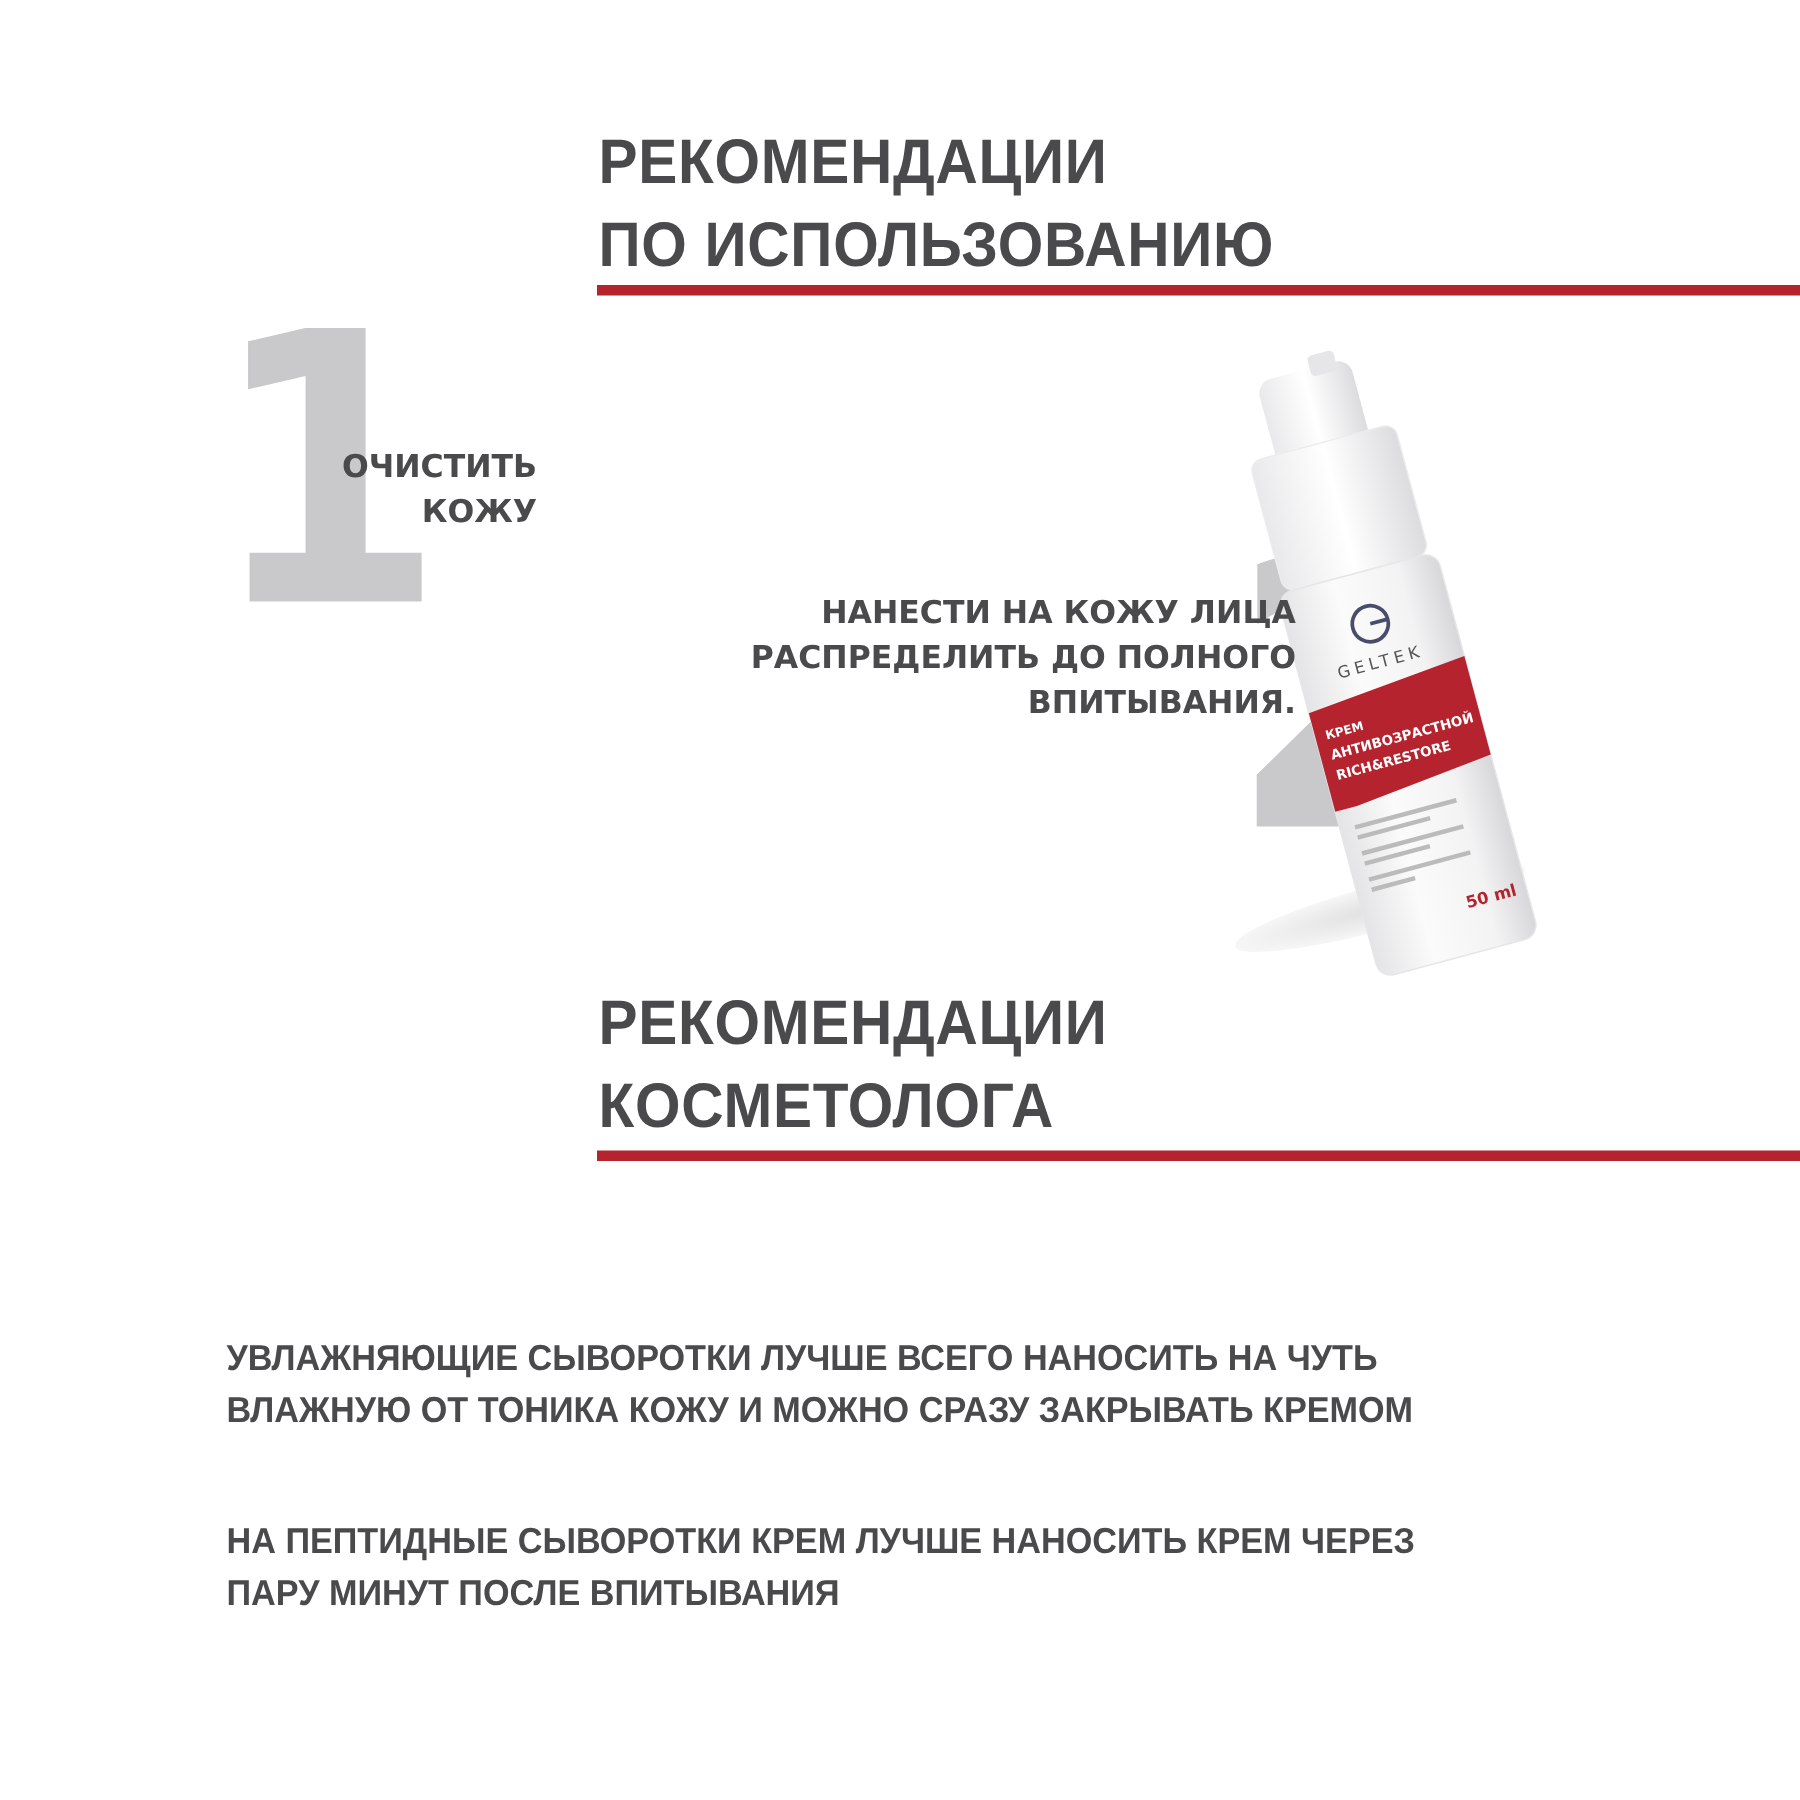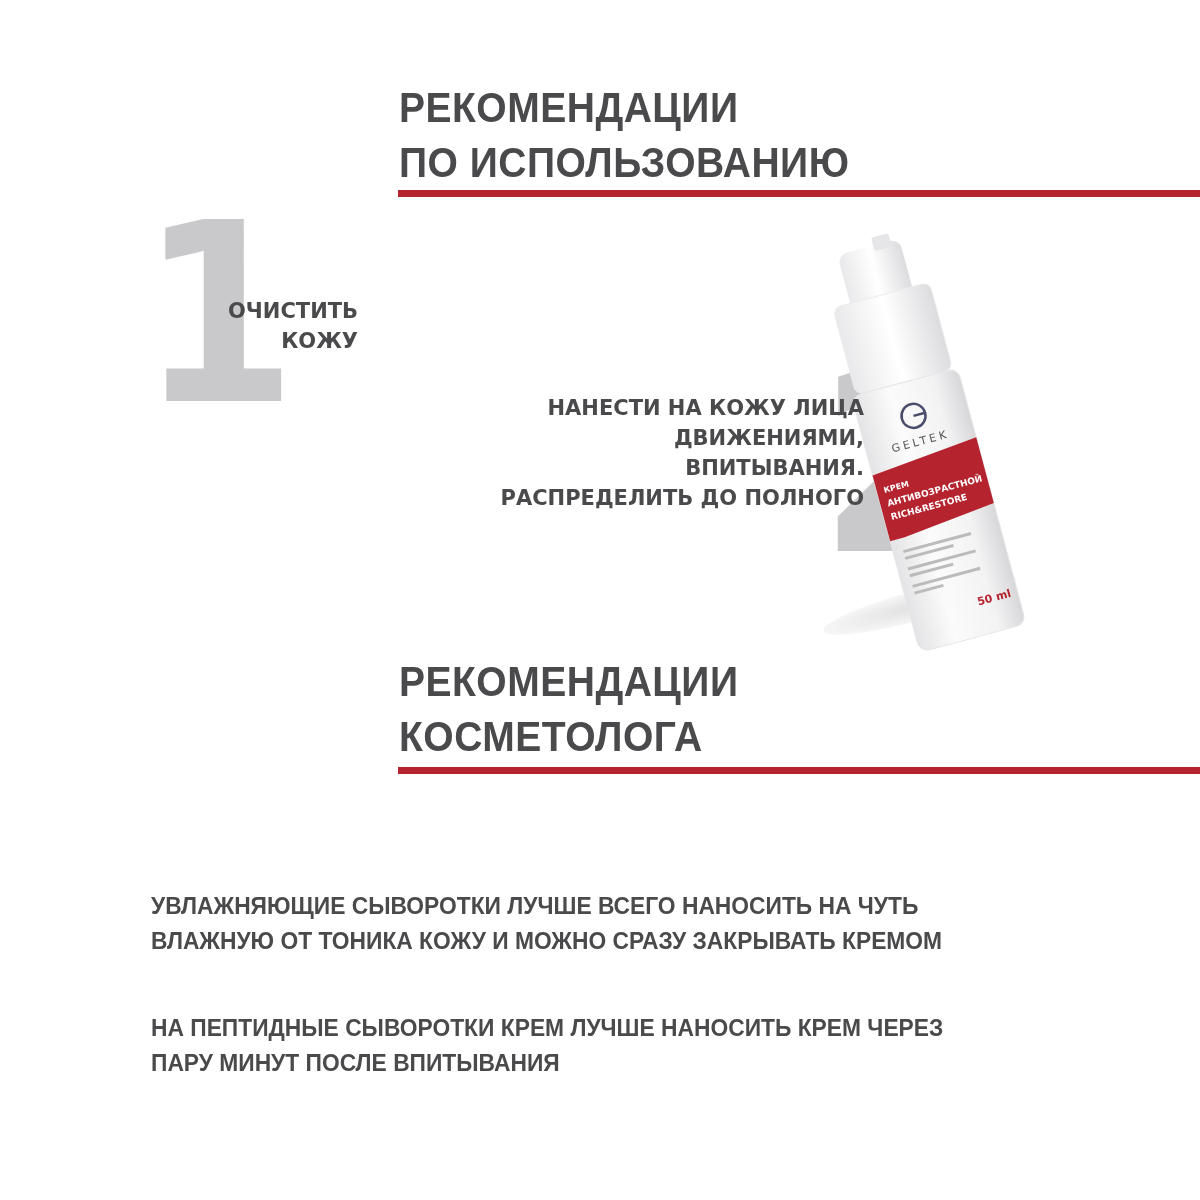--- a/index.html
+++ b/index.html
@@ -72,23 +72,22 @@
     <rect x="45" y="330" width="70" height="3" fill="#bbb"></rect>
     <rect x="45" y="337" width="45" height="3" fill="#bbb"></rect>
     <rect x="45" y="348" width="70" height="3" fill="#bbb"></rect>
     <rect x="45" y="355" width="30" height="3" fill="#bbb"></rect>
     <text x="138" y="385" text-anchor="end" font-family="DejaVu Sans, sans-serif" font-size="11" font-weight="bold" fill="#b5232e">50 ml</text>
   </svg>
 </div>
 
 <div class="step" style="right:336px; top:393px; text-align:right;margin-left:16px;">
   <div>НАНЕСТИ НА КОЖУ ЛИЦА</div>
-  <div>ДВИЖЕНИЯМИ,</div>
+  <div>РАСПРЕДЕЛИТЬ ДО ПОЛНОГО</div>
   <div>ВПИТЫВАНИЯ.</div>
-  <div>РАСПРЕДЕЛИТЬ ДО ПОЛНОГО</div>
 </div>
 
 <div class="heading" style="top:654px;">
   <div>РЕКОМЕНДАЦИИ</div>
   <div>КОСМЕТОЛОГА</div>
 </div>
 <div class="redline" style="top:767px;"></div>
 
 <div class="tip" style="top:888px;">
   <div>УВЛАЖНЯЮЩИЕ СЫВОРОТКИ ЛУЧШЕ ВСЕГО НАНОСИТЬ НА ЧУТЬ</div>

